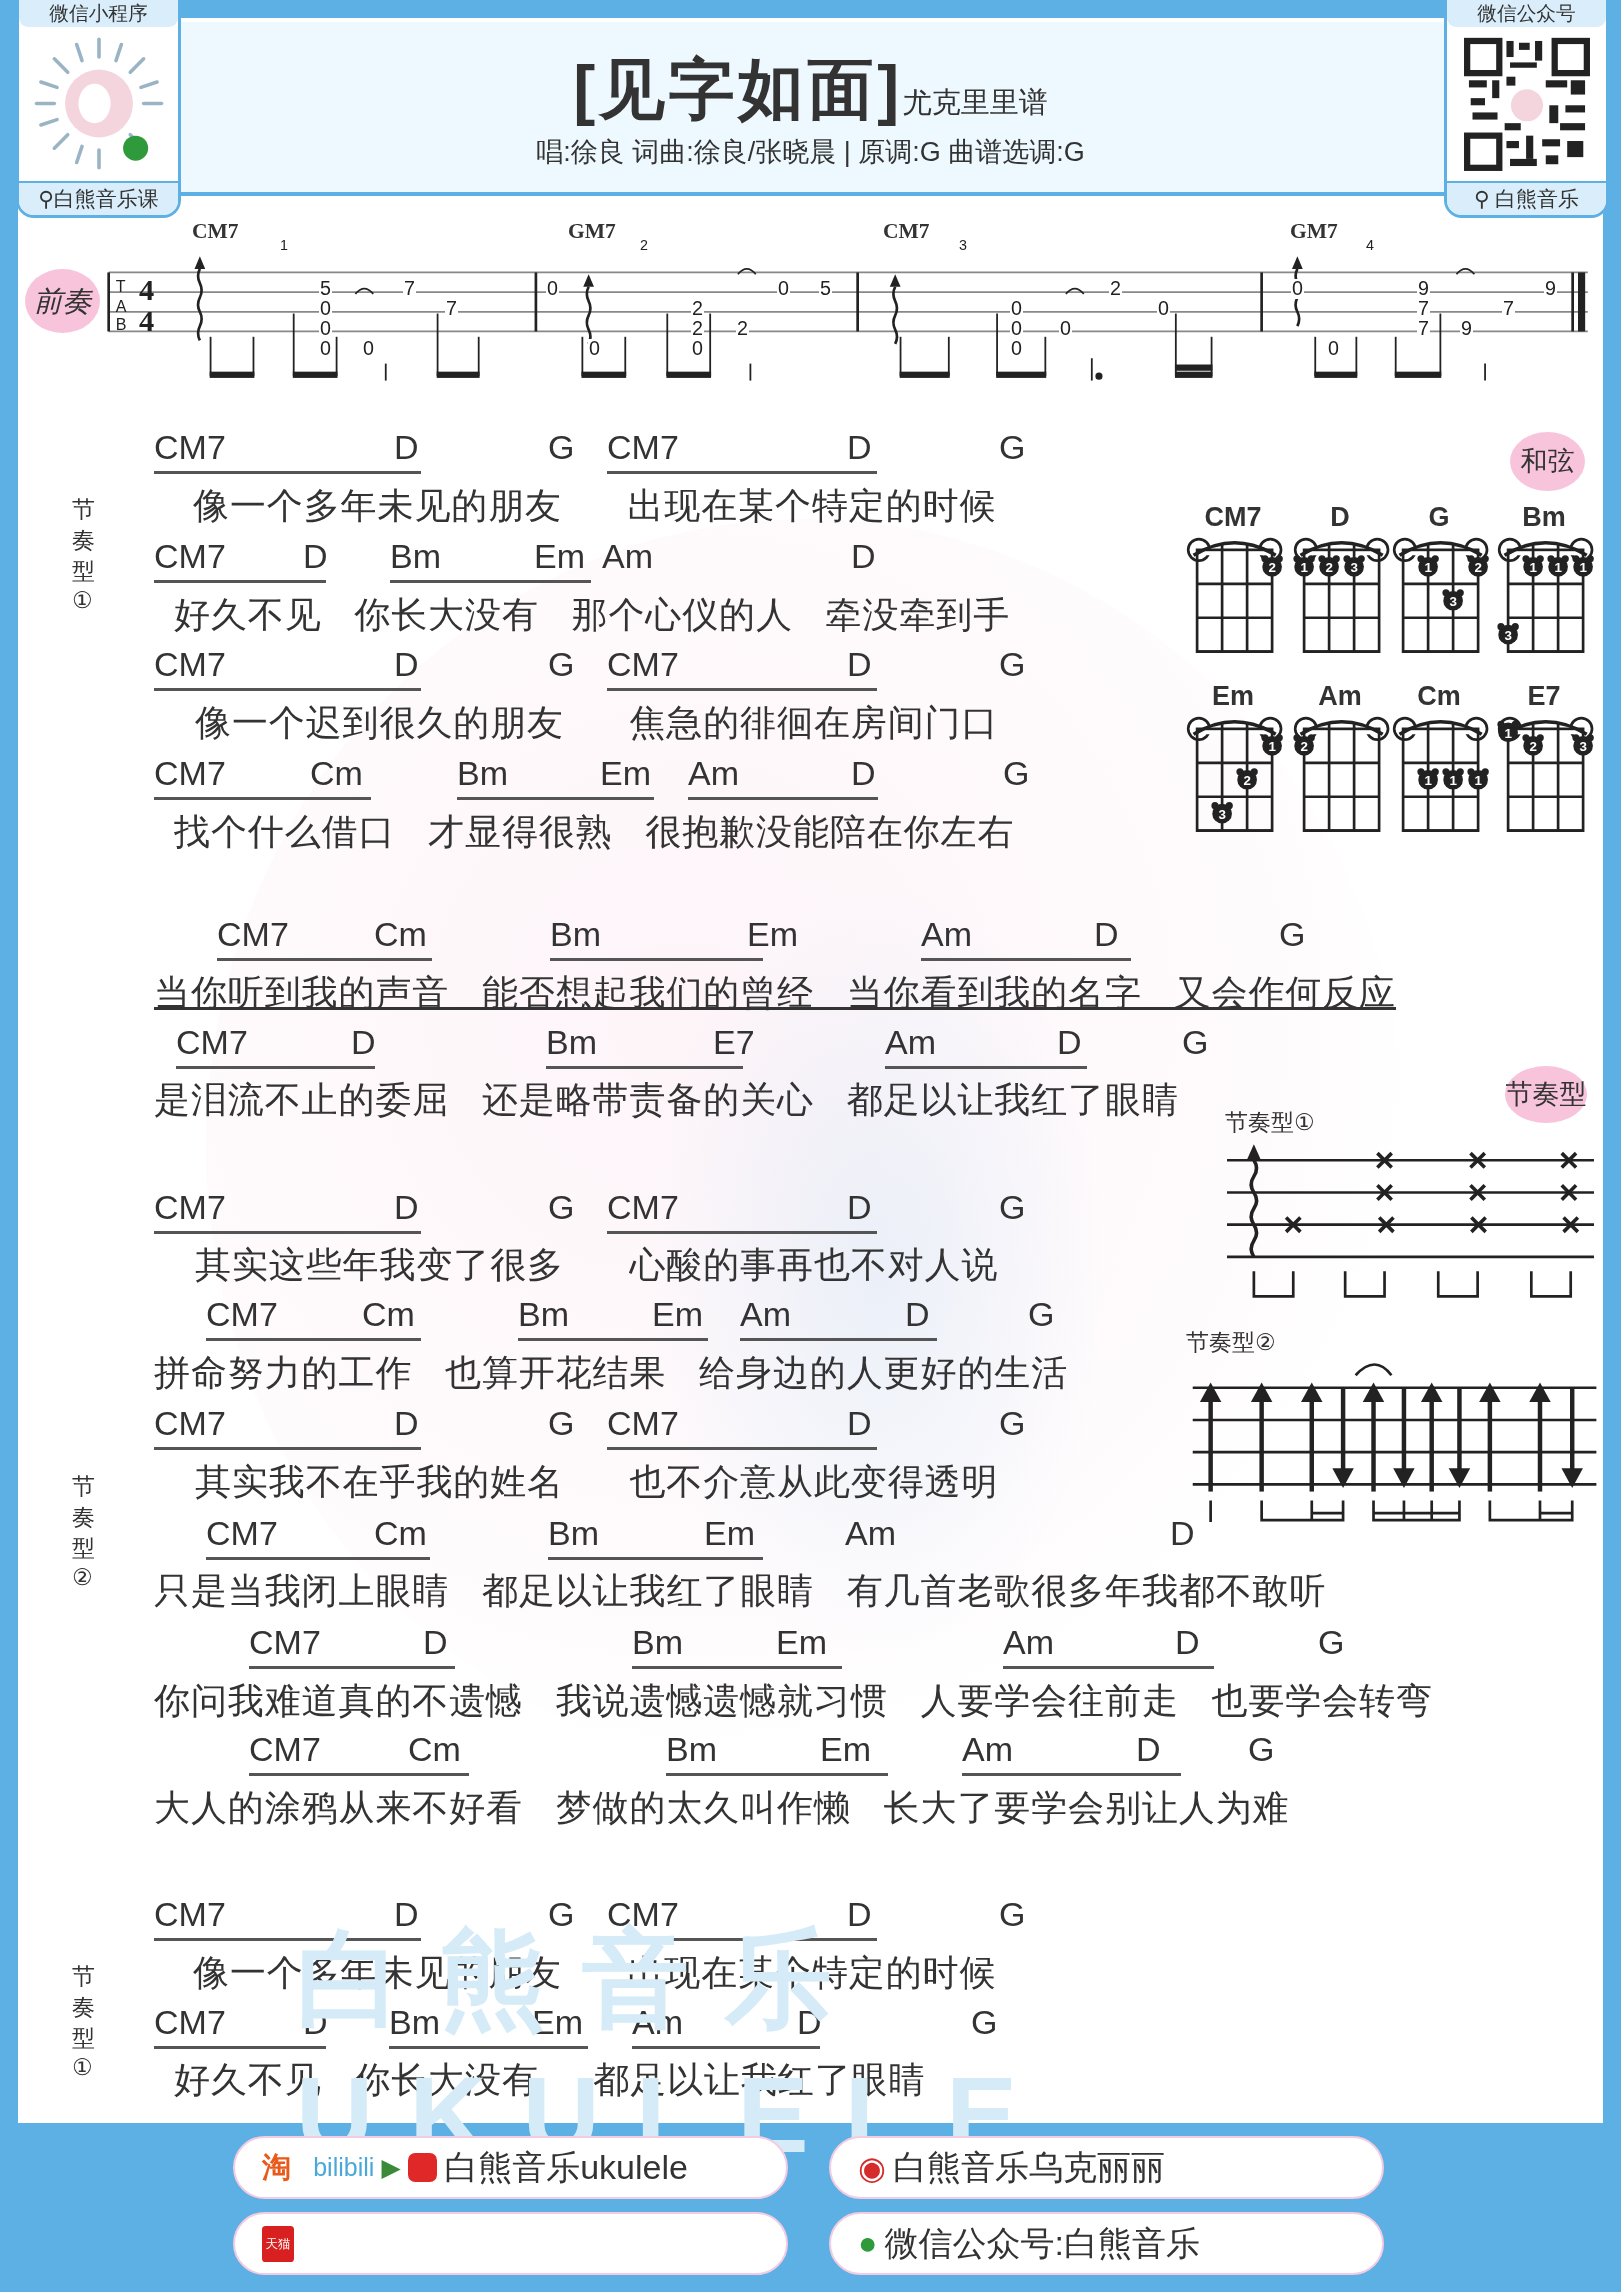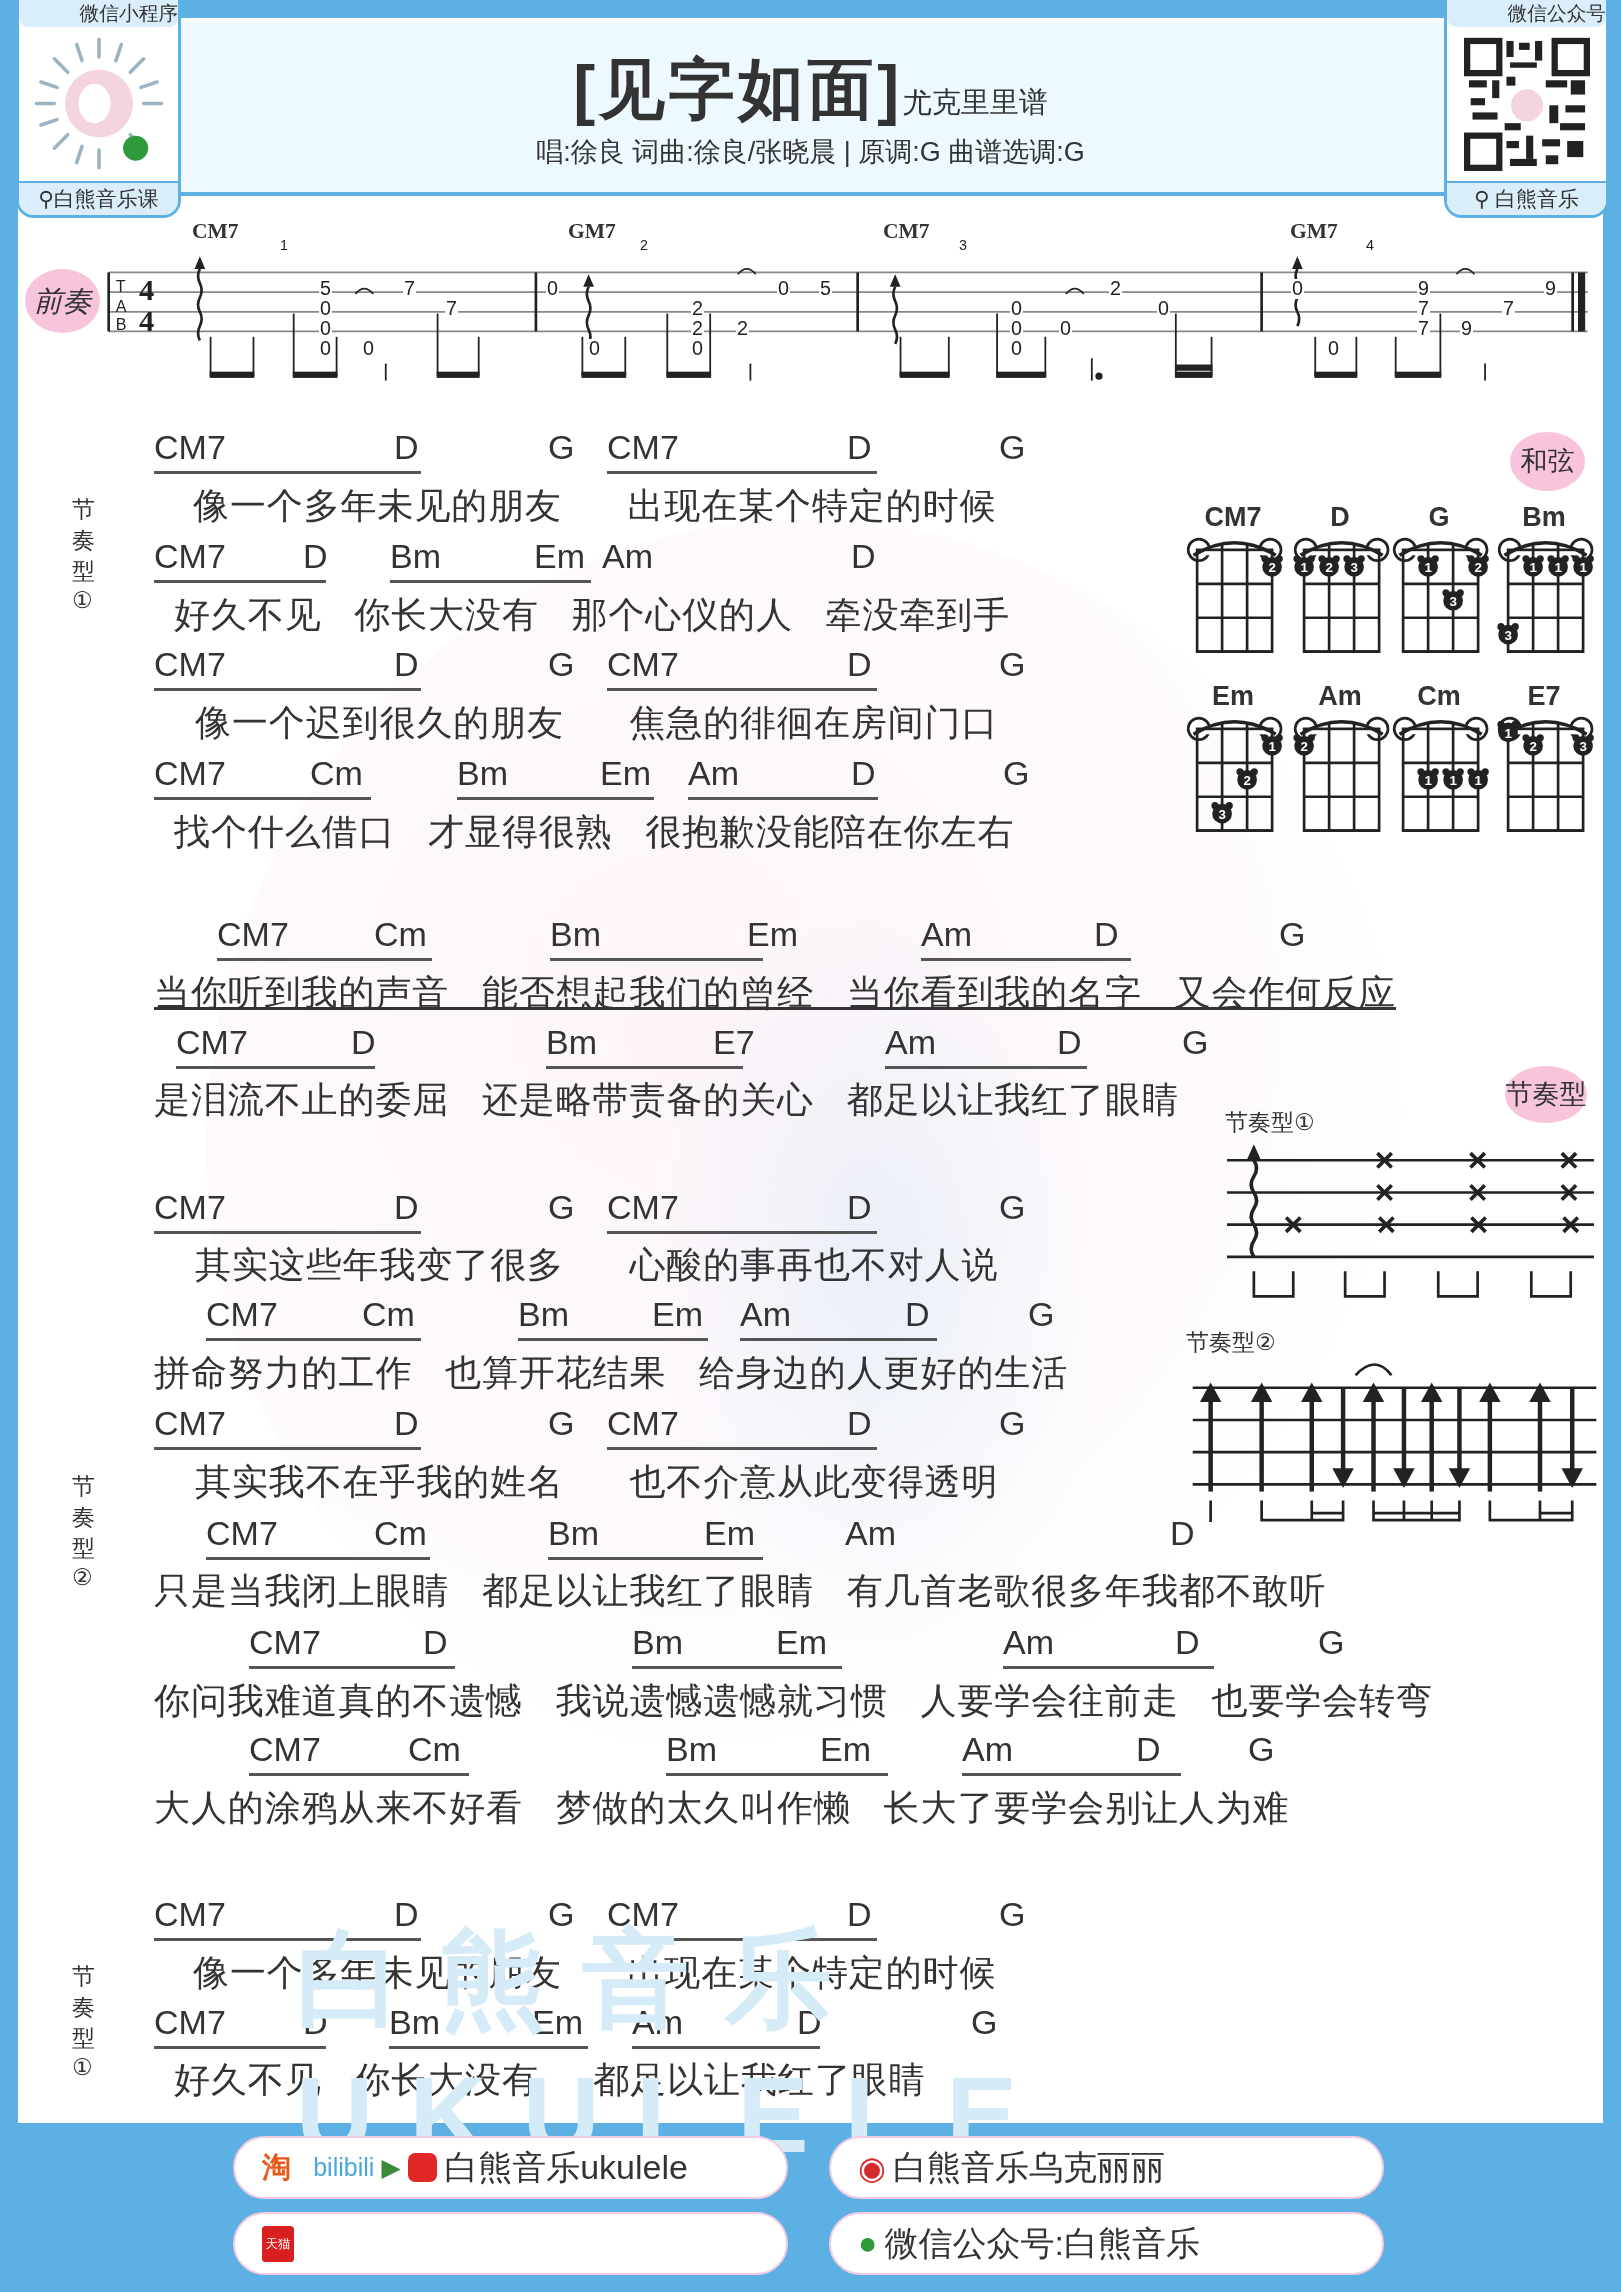--- a/index.html
+++ b/index.html
@@ -4,21 +4,21 @@
 <style>
   html,body{margin:0;padding:0;}
   body{width:1621px;height:2293px;position:relative;overflow:hidden;background:#5db0e3;font-family:"Liberation Sans","DejaVu Sans",sans-serif;color:#333;}
   .page{position:absolute;left:18px;top:18px;width:1585px;height:2105px;background:#fff;}
   .header-band{position:absolute;left:0;top:0;width:1621px;height:21.5px;background:#5db0e3;}
   .header{position:absolute;left:54px;top:21.5px;width:1514px;height:170px;background:#eef8ff;border-bottom:4.5px solid #5db0e3;}
   .title{position:absolute;left:0;width:1621px;top:45px;text-align:center;font-size:66px;font-weight:bold;color:#333;letter-spacing:3.6px;}
   .title .sub{font-size:29px;font-weight:normal;letter-spacing:0;}
   .meta{position:absolute;left:0;width:1621px;top:134px;text-align:center;font-size:27px;color:#333;}
   .qr-card{position:absolute;top:0;width:159px;height:215px;background:#fff;border:3.6px solid #5db0e3;border-radius:0 0 18px 18px;border-top:none;}
-  .qr-card .cap{position:absolute;left:0;right:0;top:0;height:27px;background:#d9edfa;font-size:19.7px;text-align:right;line-height:27px;border-radius:0 0 9px 9px;}
+  .qr-card .cap{position:absolute;left:0;right:0;top:0;height:27px;background:#d9edfa;font-size:19.7px;text-align:center;line-height:27px;border-radius:0 0 9px 9px;}
   .qr-card .foot{position:absolute;left:0;right:0;bottom:0;height:32px;background:#d9edfa;font-size:21px;text-align:center;line-height:32px;border-radius:0 0 14.3px 14.3px;border-top:2.7px solid #5db0e3;}
   .qr-img{position:absolute;left:12.5px;top:30px;width:134px;height:147px;}
   .pink-badge{position:absolute;background:#f8c4dc;color:#333;border-radius:50%;text-align:center;}
   .chordname-tab{position:absolute;font-family:"Liberation Serif",serif;font-weight:bold;font-size:21.5px;}
   .strum-label{position:absolute;font-size:23px;color:#333;}
   .chord{position:absolute;font-size:34px;color:#333;}
   .uline{position:absolute;height:2.7px;background:#555;}
   .lyric{position:absolute;font-size:36px;color:#333;white-space:pre;letter-spacing:0.9px;}
   .diagram-name{position:absolute;font-size:27px;font-weight:bold;text-align:center;width:90px;}
   .watermark{position:absolute;left:296px;top:1908px;font-size:107px;color:#d5ebf7;letter-spacing:36px;font-weight:bold;}

